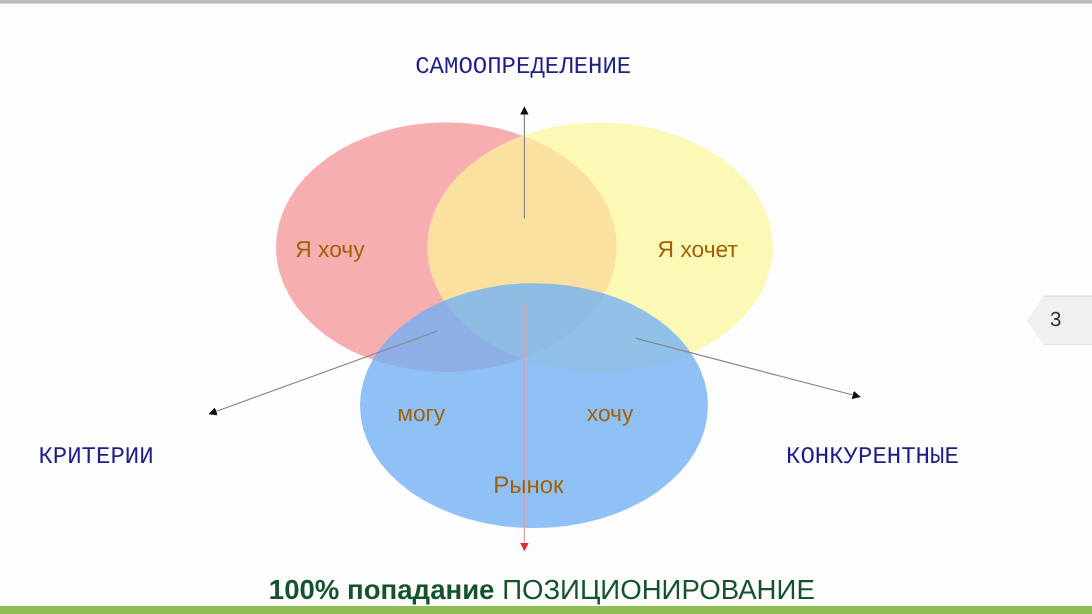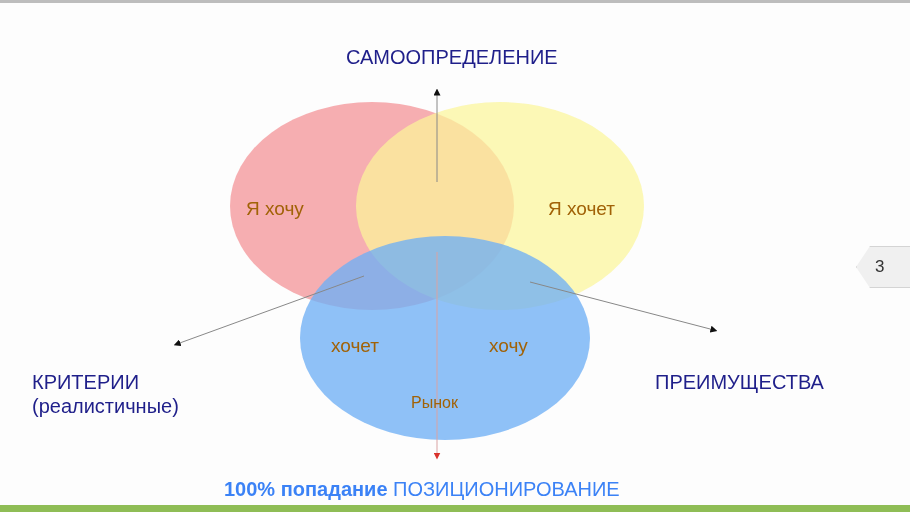--- a/index.html
+++ b/index.html
@@ -7,32 +7,32 @@
       width: 910px; height: 512px; overflow: hidden; position: relative;
       background: #fdfdfd;
       font-family: "Liberation Sans", sans-serif;
     }
     .top-bar { position: absolute; left: 0; top: 0; width: 910px; height: 3px; background: #bdbdbd; }
     .bottom-bar { position: absolute; left: 0; top: 505px; width: 910px; height: 7px; background: #8fbd56; }
     .diagram { position: absolute; left: 0; top: 0; width: 910px; height: 512px; }
     .label {
       position: absolute; white-space: nowrap; line-height: 1.2;
     }
-    .axis-label { color: #1f1f8a; font-size: 20px; }
+    .axis-label { color: #1f1f8a; font-size: 20px; font-family: Liberation Mono, monospace; }
     .circle-label { color: #a16207; font-size: 19px; }
     .title-top { left: 346px; top: 45px; }
     .left-label { left: 32px; top: 370px; }
     .right-label { left: 655px; top: 370px; }
     .want-label { left: 246px; top: 198px; }
     .can-label { left: 548px; top: 198px; }
     .may-label { left: 331px; top: 335px; }
     .wants-label { left: 489px; top: 335px; }
-    .market-label { left: 411px; top: 393px; font-size: 16px; }
+    .market-label { left: 411px; top: 393px; font-size: 20px; }
     .bottom-label {
-      position: absolute; left: 224px; top: 478px; font-size: 20px; color: #3b82f6; white-space: nowrap;
+      position: absolute; left: 224px; top: 478px; font-size: 23px; color: #14532d; white-space: nowrap;
     }
     .bottom-label b { font-weight: bold; }
     .page-tab {
       position: absolute; left: 856px; top: 246px; width: 60px; height: 42px;
       background: #f0f0f0; border: 1px solid #d4d4d4;
       border-radius: 10px 0 0 10px;
       clip-path: polygon(14px 0, 100% 0, 100% 100%, 14px 100%, 0 50%);
       display: flex; align-items: center; justify-content: flex-start;
       box-sizing: border-box; padding-left: 18px;
       font-size: 17px; color: #333;
@@ -62,30 +62,29 @@
     <line x1="437" y1="252" x2="437" y2="456" stroke="#d9a3a3" stroke-width="1" marker-end="url(#arrow-red)"></line>
     <line x1="364" y1="276" x2="177" y2="344" stroke="#888" stroke-width="1" marker-end="url(#arrow-black)"></line>
     <line x1="530" y1="282" x2="714" y2="330" stroke="#888" stroke-width="1" marker-end="url(#arrow-black)"></line>
   </g>
 </svg>
 
 <div class="label axis-label title-top">САМООПРЕДЕЛЕНИЕ</div>
 
 <div class="label axis-label left-label">
   <div>КРИТЕРИИ</div>
-  <div>(реалистичные)</div>
 </div>
 
 <div class="label axis-label right-label">
-  <div>ПРЕИМУЩЕСТВА</div>
+  <div>КОНКУРЕНТНЫЕ</div>
 </div>
 
 <div class="label circle-label want-label">Я хочу</div>
 <div class="label circle-label can-label">Я хочет</div>
-<div class="label circle-label may-label">хочет</div>
+<div class="label circle-label may-label">могу</div>
 <div class="label circle-label wants-label">хочу</div>
 <div class="label circle-label market-label">Рынок</div>
 
 <div class="bottom-label">
   <b>100% попадание</b>
   <span>ПОЗИЦИОНИРОВАНИЕ</span>
 </div>
 
 <div class="page-tab">
   <span>3</span>

